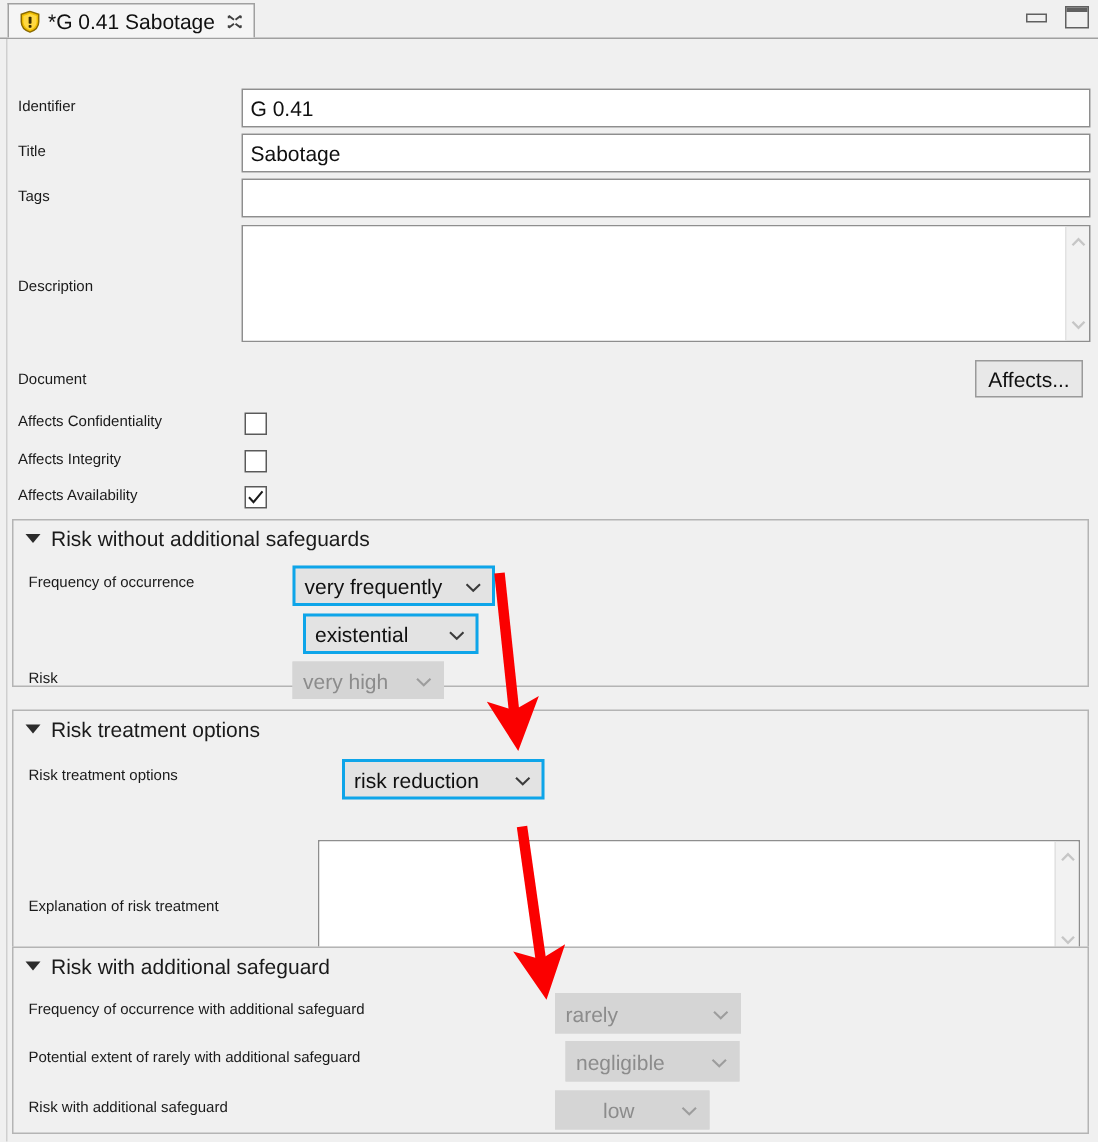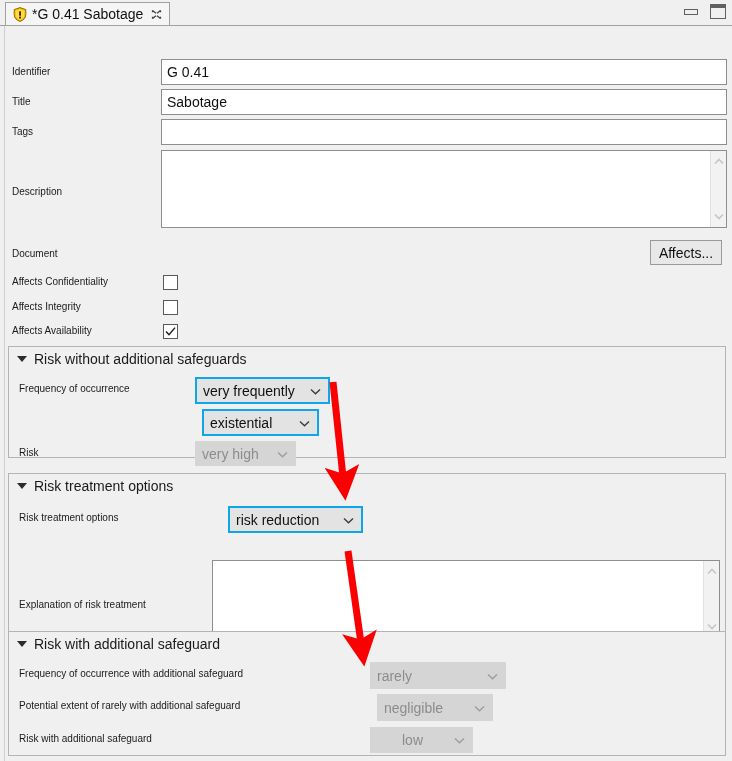--- a/index.html
+++ b/index.html
@@ -396,21 +396,21 @@
     </div>
   </div>
 
   <div class="section" style="left:8px; top:605px; width:718px; height:125px;">
     <div class="section-header">
       <span class="tri"></span>
       <span>Risk with additional safeguard</span>
     </div>
 
     <div class="lbl" style="left:10px; top:36px;">Frequency of occurrence with additional safeguard</div>
-    <div class="combo disabled" style="left:361px; top:30px; width:136px; height:27px;">
+    <div class="combo disabled" style="left:361px; top:30px; width:124px; height:27px;">
       <span>rarely</span>
       <span class="arrow">
         <svg width="11" height="7" viewBox="0 0 11 7">
             <path d="M1 1.5 L5.5 5.8 L10 1.5" stroke="#9d9d9d" stroke-width="1.4" fill="none"></path>
           </svg>
       </span>
     </div>
 
     <div class="lbl" style="left:10px; top:68px;">Potential extent of rarely with additional safeguard</div>
     <div class="combo disabled" style="left:368px; top:62px; width:116px; height:27px;">

